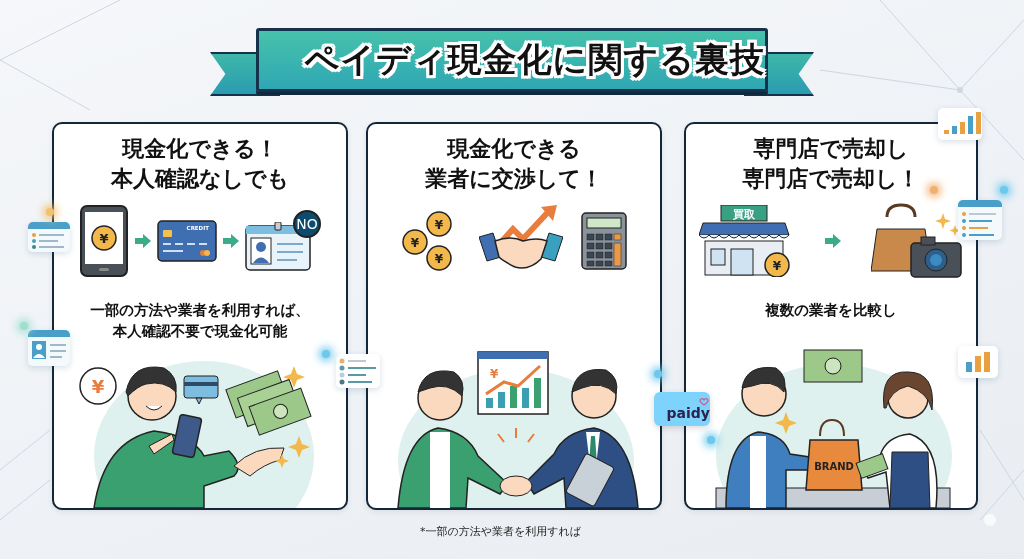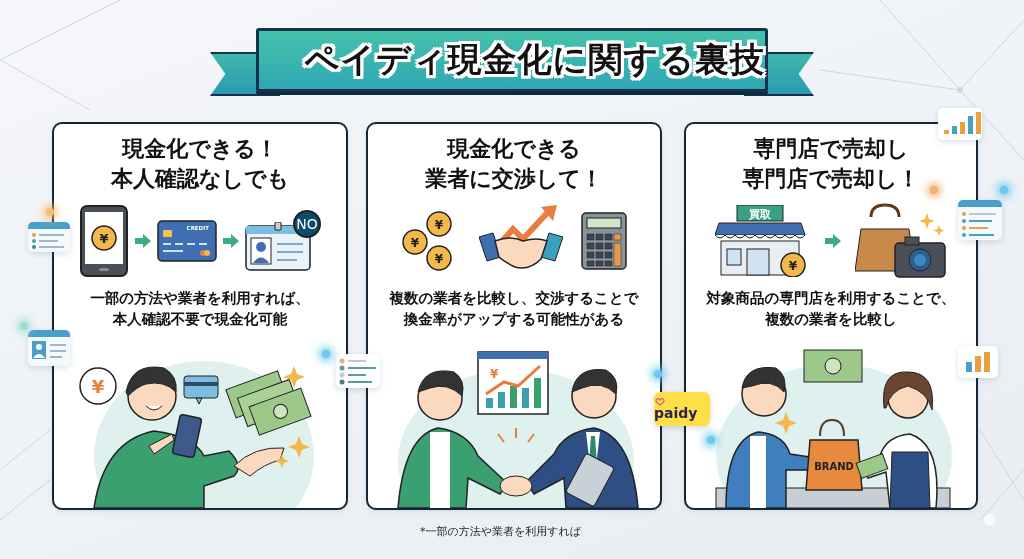--- a/index.html
+++ b/index.html
@@ -35,32 +35,32 @@
   .panel {
     position: absolute; top: 122px; width: 296px; height: 388px;
     background: #fff; border: 2.5px solid #13263a; border-radius: 10px;
     box-shadow: 0 2px 6px rgba(0,0,0,0.08);
     overflow: hidden;
   }
   .panel.p1 { left: 52px; }
   .panel.p2 { left: 366px; }
   .panel.p3 { left: 684px; width: 294px; }
   .panel-title { text-align: center; font-weight: bold; font-size: 22px; line-height: 30px; margin-top: 10px; color: #111; }
-  .panel-desc { text-align: center; font-size: 14.5px; line-height: 21px; margin-top: 4px; color: #111; font-weight: bold; }
+  .panel-desc { text-align: center; font-size: 14.5px; line-height: 21px; margin-top: 16px; color: #111; font-weight: bold; }
   .icon-row { height: 86px; display: flex; align-items: center; justify-content: center; gap: 6px; margin-top: 4px; }
   .illus { position: absolute; left: 0; right: 0; bottom: 0; height: 172px; }
 
   .side-card { position: absolute; background: #f4f9fc; border-radius: 5px; box-shadow: 0 2px 6px rgba(40,90,130,0.18); overflow: hidden; }
   .side-card .bar { height: 7px; background: #4a9fc9; }
   .glow { position: absolute; width: 8px; height: 8px; border-radius: 50%; box-shadow: 0 0 8px 3px currentColor; background: currentColor; }
 
   .paidy {
     position: absolute; left: 654px; top: 392px; width: 56px; height: 34px;
-    background: #fde047; border-radius: 6px; box-shadow: 0 2px 6px rgba(0,0,0,0.15);
-    display: flex; flex-direction: column; align-items: flex-start; justify-content: center;
+    background: #7dd3fc; border-radius: 6px; box-shadow: 0 2px 6px rgba(0,0,0,0.15);
+    display: flex; flex-direction: column; align-items: flex-end; justify-content: center;
   }
   .paidy-text { font-weight: bold; font-size: 14px; color: #2b2350; line-height: 14px; }
 
   .disclaimer { position: absolute; left: 420px; top: 524px; font-size: 11px; line-height: 15px; color: #222; }
 </style>
 </head>
 <body>
 
 <svg class="net" width="1024" height="559">
   <g stroke="#cfd6de" stroke-width="1" fill="none">
@@ -205,24 +205,20 @@
           <rect x="15" y="40" width="7" height="6"></rect>
           <rect x="24" y="40" width="7" height="6"></rect>
         <rect x="6" y="49" width="7" height="5"></rect>
           <rect x="15" y="49" width="7" height="5"></rect>
           <rect x="24" y="49" width="7" height="5"></rect>
       </g>
       <rect x="33" y="22" width="7" height="6" fill="#e89a4a" stroke="#222" stroke-width="0.5"></rect>
       <rect x="33" y="31" width="7" height="23" fill="#e89a4a" stroke="#222" stroke-width="0.5"></rect>
     </svg>
   </div>
-  <div class="panel-desc">
-    <div>複数の業者を比較し、交渉することで</div>
-    <div>換金率がアップする可能性がある</div>
-  </div>
   <svg class="illus" viewBox="0 0 296 172" width="296" height="172">
     <ellipse cx="148" cy="125" rx="118" ry="92" fill="#dff1ee"></ellipse>
 
     <rect x="110" y="16" width="70" height="62" fill="#fff" stroke="#222" stroke-width="1.5"></rect>
     <rect x="110" y="16" width="70" height="7" fill="#3f6fb0"></rect>
     <text x="122" y="42" font-size="12" fill="#e87d3e" font-weight="bold" font-family="DejaVu Sans, sans-serif">¥</text>
     <rect x="118" y="62" width="7" height="10" fill="#3a9fb0"></rect>
       <rect x="130" y="56" width="7" height="16" fill="#3a9fb0"></rect>
     <rect x="142" y="50" width="7" height="22" fill="#3aa070"></rect>
       <rect x="154" y="52" width="7" height="20" fill="#3a9fb0"></rect>
@@ -250,21 +246,21 @@
         <line x1="160" y1="106" x2="166" y2="98"></line>
       </g>
   </svg>
 </div>
 
 <div class="panel p3">
   <div class="panel-title">
     <div>専門店で売却し</div>
     <div>専門店で売却し！</div>
   </div>
-  <div class="icon-row" style="gap:14px;">
+  <div class="icon-row" style="gap:30px;">
     <svg width="96" height="72" viewBox="0 0 96 72">
       <rect x="22" y="0" width="46" height="16" fill="#3aa083" stroke="#222"></rect>
       <text x="45" y="13" font-size="11" text-anchor="middle" fill="#fff" font-weight="bold" font-family="DejaVu Sans, sans-serif">買取</text>
       <path d="M4 18 L86 18 L90 30 L0 30 Z" fill="#3f6fb0" stroke="#222"></path>
       <path d="M0 30 Q5 36 10 30 Q15 36 20 30 Q25 36 30 30 Q35 36 40 30 Q45 36 50 30 Q55 36 60 30 Q65 36 70 30 Q75 36 80 30 Q85 36 90 30" fill="#e8f0f8" stroke="#222"></path>
       <rect x="6" y="36" width="78" height="34" fill="#e8eef4" stroke="#222"></rect>
       <rect x="12" y="44" width="14" height="16" fill="#cfe3f2" stroke="#222"></rect>
       <rect x="32" y="44" width="22" height="26" fill="#cfe3f2" stroke="#222"></rect>
       <circle cx="78" cy="60" r="12" fill="#f2b84b" stroke="#222" stroke-width="1.5"></circle>
       <text x="78" y="65" font-size="12" text-anchor="middle" fill="#222" font-weight="bold" font-family="DejaVu Sans, sans-serif">¥</text>
@@ -277,21 +273,20 @@
       <path d="M6 26 L54 26 L60 68 L0 68 Z" fill="#c9894a" stroke="#222"></path>
       <rect x="40" y="40" width="50" height="34" rx="4" fill="#4a5058" stroke="#222" stroke-width="1.5"></rect>
       <rect x="50" y="34" width="14" height="8" fill="#4a5058" stroke="#222"></rect>
       <circle cx="65" cy="57" r="11" fill="#2d5f8a" stroke="#222"></circle>
       <circle cx="65" cy="57" r="6" fill="#3b8ac4"></circle>
       <path d="M72 10 l2 6 l6 2 l-6 2 l-2 6 l-2 -6 l-6 -2 l6 -2 z" fill="#f2b84b"></path>
       <path d="M84 22 l1.5 4 l4 1.5 l-4 1.5 l-1.5 4 l-1.5 -4 l-4 -1.5 l4 -1.5 z" fill="#f2b84b"></path>
     </svg>
   </div>
   <div class="panel-desc">
-    <div>対象商品の専門店を利用することで、</div>
     <div>複数の業者を比較し</div>
   </div>
   <svg class="illus" viewBox="0 0 294 172" width="294" height="172">
     <ellipse cx="148" cy="120" rx="118" ry="92" fill="#dff1ee"></ellipse>
 
     <rect x="118" y="14" width="58" height="32" fill="#9cc88a" stroke="#222"></rect>
     <circle cx="147" cy="30" r="8" fill="#cde5bf" stroke="#222"></circle>
 
     <rect x="30" y="152" width="234" height="20" fill="#c8ced6" stroke="#222"></rect>
 

